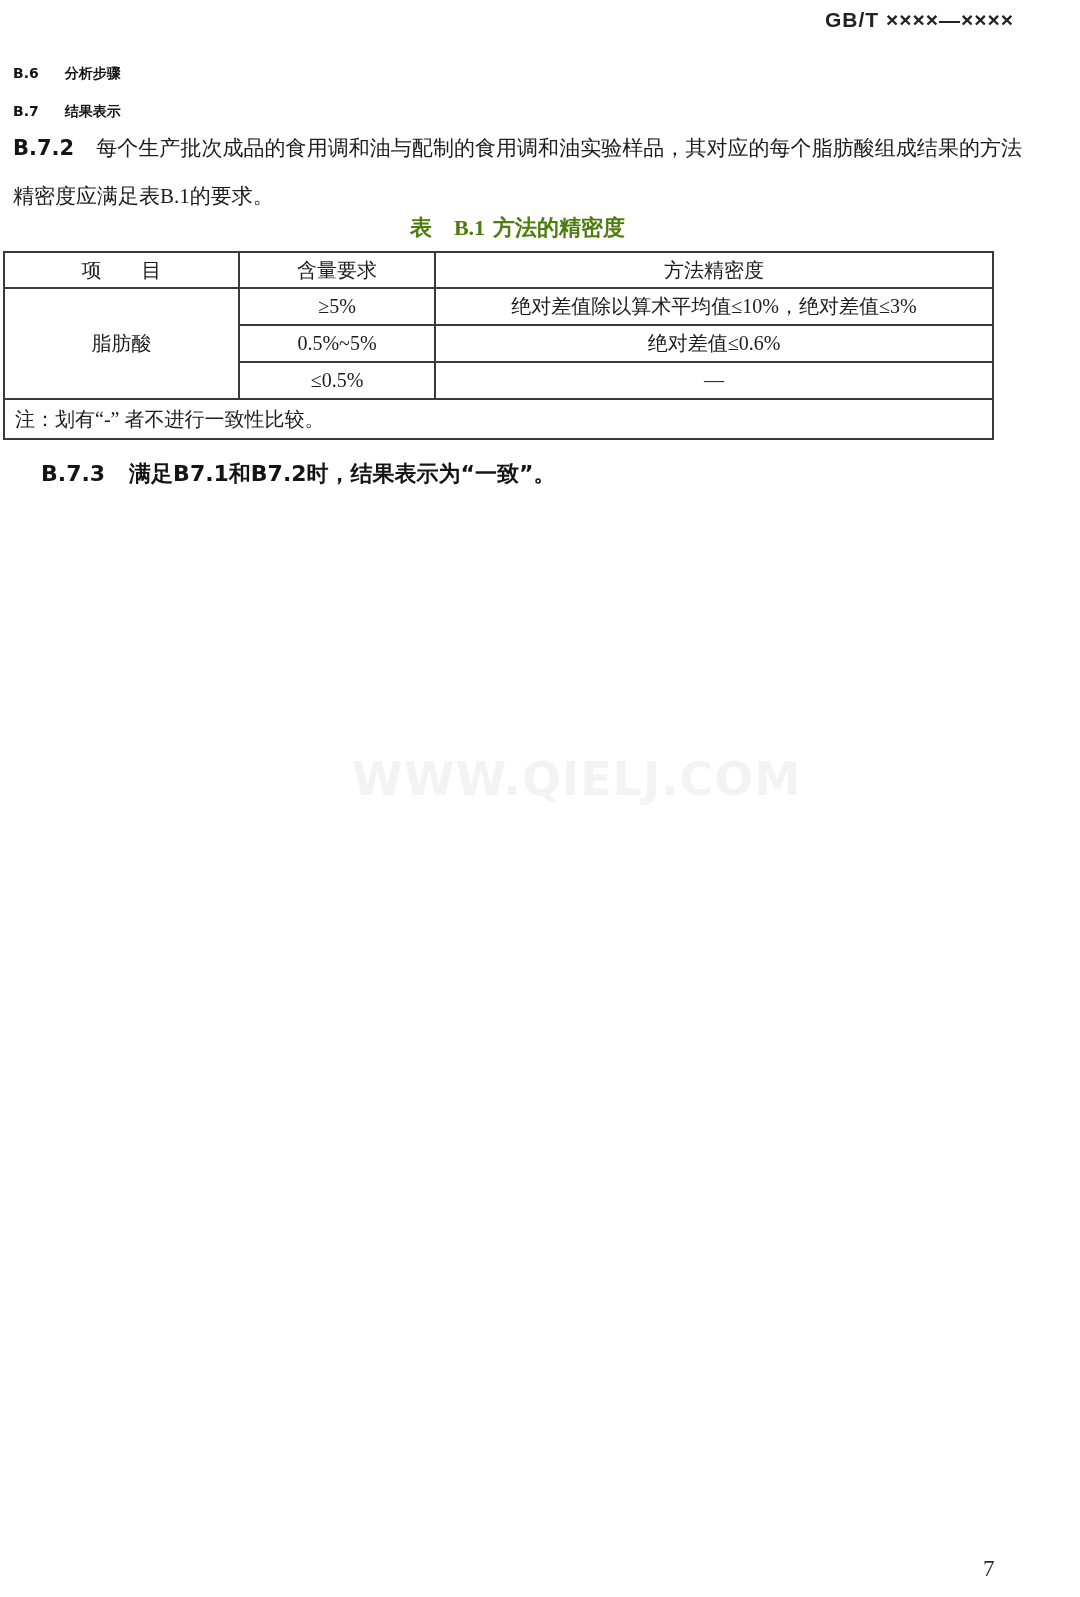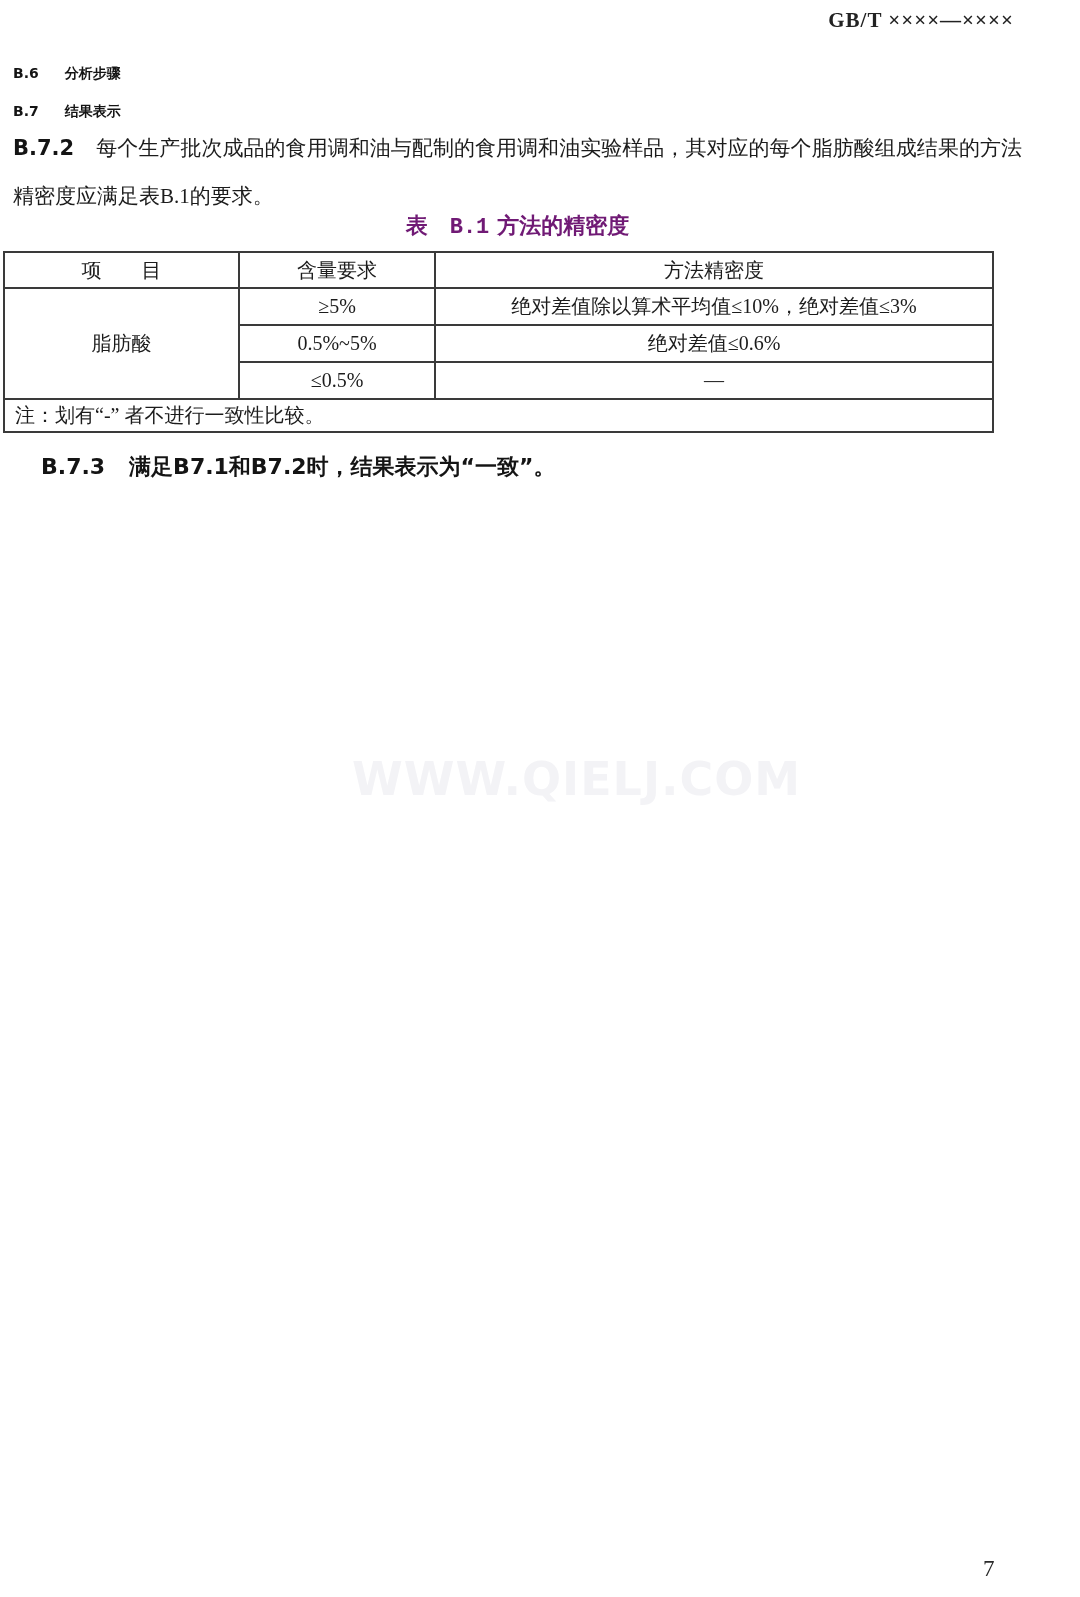--- a/index.html
+++ b/index.html
@@ -9,21 +9,21 @@
     height:1597px;
     background:#ffffff;
     font-family:"Liberation Serif","DejaVu Serif",serif;
     color:#1c1c1c;
     overflow:hidden;
   }
   .doc-header{
     position:absolute;
     top:8px;
     right:66px;
-    font-family:Liberation Serif, serif;
+    font-family:Liberation Sans, sans-serif;
     font-weight:600;
     font-size:21px;
     letter-spacing:1px;
     color:#222;
   }
   .content{
     padding:0 58px 0 13px;
   }
   .clause-heading{
     font-family:"DejaVu Sans","Liberation Sans",sans-serif;
@@ -49,25 +49,25 @@
     font-family:"DejaVu Sans","Liberation Sans",sans-serif;
     font-weight:bold;
     font-size:21px;
     margin-right:22px;
     color:#141414;
   }
   .bold-inline{font-weight:bold;}
   .table-caption{
     margin-top:-5px;
     text-align:center;
-    font-family:Liberation Mono, monospace;
+    font-family:Liberation Serif, serif;
     font-weight:bold;
     font-size:22px;
     line-height:26px;
-    color:#701a75;
+    color:#4d7c0f;
   }
   .caption-gap{display:inline-block;width:22px;}
   .caption-gap2{display:inline-block;width:8px;}
   table.spec-table{
     margin-top:10px;
     margin-left:-10px;
     border-collapse:collapse;
     width:991px;
     table-layout:fixed;
     font-size:20px;
@@ -77,21 +77,21 @@
     border:2px solid #3a3a3a;
     text-align:center;
     vertical-align:middle;
     font-weight:normal;
     padding:0 6px;
     overflow:hidden;
     white-space:nowrap;
   }
   table.spec-table .hdr-row{height:36px;}
   table.spec-table .data-row{height:37px;}
-  table.spec-table .note-row{height:33px;}
+  table.spec-table .note-row{height:40px;}
   table.spec-table .note-cell{
     text-align:left;
     padding-left:10px;
     font-size:20px;
   }
   .clause-b73{
     margin-top:21px;
     font-family:"DejaVu Sans","Liberation Sans",sans-serif;
     font-weight:bold;
     font-size:22px;

